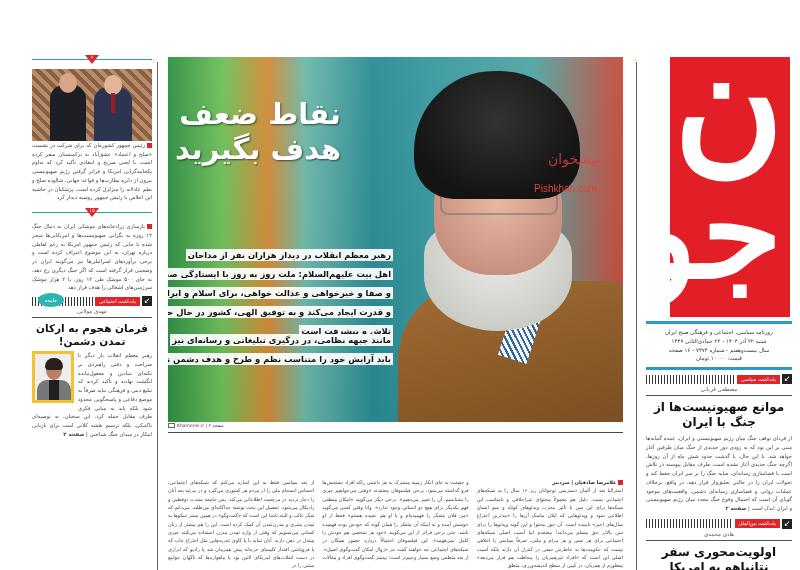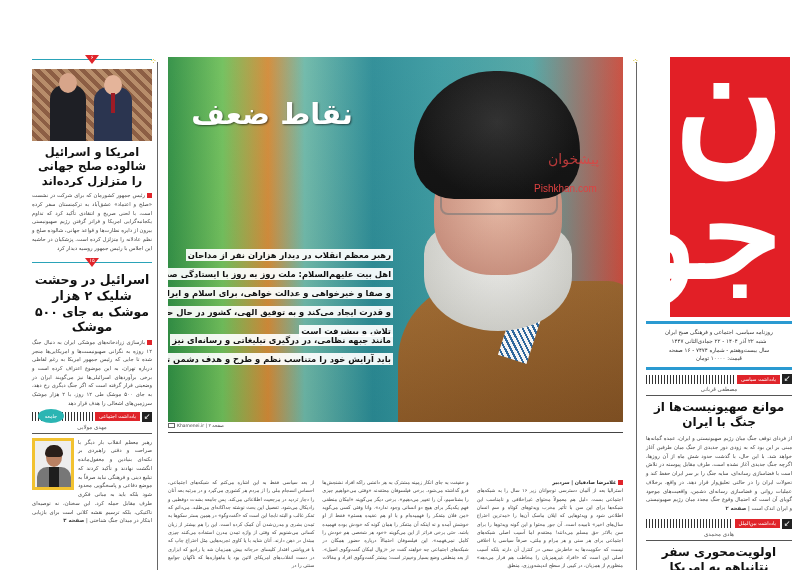--- a/index.html
+++ b/index.html
@@ -50,21 +50,21 @@
   .portrait { position: absolute; left: 230px; top: 14px; width: 225px; height: 351px; }
   .turban { position: absolute; left: 16px; top: 0; width: 166px; height: 128px; background: radial-gradient(ellipse at 50% 40%, #2a2a2a, #0c0c0c 70%); border-radius: 80px 80px 40px 40px; }
   .face { position: absolute; left: 36px; top: 86px; width: 128px; height: 118px; background: radial-gradient(ellipse at 50% 40%, #e9b9a4, #c98d7b 80%); border-radius: 40% 40% 45% 45%; }
   .glasses { position: absolute; left: 42px; top: 118px; width: 118px; height: 26px; border: 2px solid #777; border-radius: 8px; opacity: 0.6; }
   .beard { position: absolute; left: 26px; top: 150px; width: 148px; height: 110px; background: radial-gradient(ellipse at 50% 30%, #f1f1ee, #cfcfc9 80%); border-radius: 30% 30% 50% 50%; }
   .robe { position: absolute; left: 0; top: 210px; width: 240px; height: 160px; background: linear-gradient(160deg, #a56e32, #7f4f22); border-radius: 80px 30px 0 0; }
   .collar { position: absolute; left: 110px; top: 220px; width: 30px; height: 70px; background: repeating-linear-gradient(45deg, #fff 0 3px, #2f6aa1 3px 5px); transform: rotate(18deg); }
   .watermark { position: absolute; left: 136px; top: 112px; font-size: 10px; color: #e23c3c; direction: ltr; font-family: "Liberation Sans", sans-serif; }
   .watermark-ar { position: absolute; left: 150px; top: 80px; font-size: 14px; color: #e23c3c; opacity: 0.8; }
 
-  .feature-title { position: absolute; right: 270px; top: 40px; width: 200px; text-align: right; color: #fff; font-weight: bold; font-size: 29px; line-height: 1.2; text-shadow: 1px 1px 2px rgba(0,0,0,0.55); }
+  .feature-title { position: absolute; right: 282px; top: 40px; width: 200px; text-align: right; color: #fff; font-weight: bold; font-size: 29px; line-height: 1.2; text-shadow: 1px 1px 2px rgba(0,0,0,0.55); }
   .quote-block { position: absolute; right: 230px; width: 205px; text-align: right; }
   .quote-block .ln { display: inline-block; background: rgba(255,255,255,0.92); color: #111; font-size: 8.4px; font-weight: bold; line-height: 12px; padding: 0 2px; margin-bottom: 1px; white-space: nowrap; }
   .q1 { top: 243px; }
   .q2 { top: 328px; }
 
   .caption { position: absolute; left: 168px; top: 423px; font-size: 4.5px; color: #444; direction: ltr; }
   .caption .cam { display: inline-block; width: 7px; height: 5px; border: 1px solid #666; margin-right: 2px; vertical-align: middle; }
   .hrule-main { position: absolute; left: 168px; top: 432px; width: 455px; height: 1px; background: #444; }
 
   .main-headline { position: absolute; left: 168px; top: 440px; width: 455px; text-align: center; font-size: 23px; font-weight: bold; color: #111; line-height: 30px; }
@@ -96,38 +96,37 @@
   <div class="left-col">
     <div class="sec-divider">
       <div class="line"></div>
         <div class="tri"></div>
       <div class="tri-num">۶</div>
     </div>
     <div class="photo-putin">
       <div class="person1"></div>
         <div class="person2"></div>
     </div>
-    <div class="hl hl-sm">امریکا و اسرائیل شالوده صلح جهانی را متزلزل کرده‌اند</div>
     <div class="body-txt"><span class="sq"></span><span>رئیس جمهور کشورمان که برای شرکت در نشست «صلح و اعتماد» عشق‌آباد به ترکمنستان سفر کرده است، با لحنی صریح و انتقادی تأکید کرد که تداوم یکجانبه‌گرایی امریکا و فراتر گرفتن رژیم صهیونیستی بیرون از دایره نظارت‌ها و قواعد جهانی، شالوده صلح و نظم عادلانه را متزلزل کرده است. پزشکیان در حاشیه این اجلاس با رئیس جمهور روسیه دیدار کرد</span></div>
 
     <div class="sec-divider" style="margin-top:6px;">
       <div class="line"></div>
         <div class="tri"></div>
       <div class="tri-num">۱۵</div>
     </div>
-    <div class="hl hl-sm" style="font-size:12.5px;">اسرائیل در وحشت شلیک ۲ هزار موشک به جای ۵۰۰ موشک</div>
     <div class="body-txt"><span class="sq"></span><span>بازسازی زرادخانه‌های موشکی ایران به دنبال جنگ ۱۲ روزه به نگرانی صهیونیست‌ها و امریکایی‌ها منجر شده تا جایی که رئیس جمهور امریکا به رغم لفاظی درباره تهران، به این موضوع اعتراف کرده است و برخی برآوردهای اسرائیلی‌ها نیز می‌گویند ایران در وضعیتی قرار گرفته است که اگر جنگ دیگری رخ دهد، به جای ۵۰۰ موشک طی ۱۲ روز، با ۲ هزار موشک سرزمین‌های اشغالی را هدف قرار دهد</span></div>
 
     <div class="tag-bar" style="position:relative;">
       <div class="arrow-box">↙</div>
       <div class="tag">یادداشت اجتماعی</div>
       <div class="barcode"></div>
       <div class="nature-badge" style="top:-3px;">جامعه</div>
     </div>
     <div class="byline">مهدی مولایی</div>
+    <div class="hl hl-sm" style="font-size:10.5px;">فرمان هجوم به ارکان تمدن دشمن!</div>
     <div class="body-txt">
       <div class="author-photo">
         <div class="body"></div>
           <div class="shirt"></div>
           <div class="head"></div>
           <div class="hair"></div>
       </div>
       <span>رهبر معظم انقلاب بار دیگر با صراحت و دقتی راهبردی بر نکته‌ای بنیادین و مغفول‌مانده انگشت نهادند و تأکید کردند که تبلیغ دینی و فرهنگی نباید صرفاً به موضع دفاعی و پاسخگویی محدود شود بلکه باید به مبانی فکری طرف مقابل حمله کرد. این سخنان، نه توصیه‌ای تاکتیکی، بلکه ترسیم نقشه کلانی است برای بازیابی ابتکار در میدان جنگ شناختی</span> | <b>صفحه ۳</b>
     </div>
   </div>
@@ -140,20 +139,21 @@
       <div class="face"></div>
       <div class="glasses"></div>
       <div class="turban"></div>
       <div class="watermark-ar">پیشخوان</div>
       <div class="watermark">Pishkhan.com</div>
     </div>
     <div class="blur-overlay"></div>
 
     <div class="feature-title">
       <div>نقاط ضعف</div>
+      <div>هدف بگیرید</div>
     </div>
 
     <div class="quote-block q1" style="top:186px;">
       <span class="ln">رهبر معظم انقلاب در دیدار هزاران نفر از مداحان</span><br>
       <span class="ln">اهل بیت علیهم‌السلام: ملت روز به روز با ایستادگی صدق</span><br>
       <span class="ln">و صفا و خیرخواهی و عدالت خواهی، برای اسلام و ایران آبرو</span><br>
       <span class="ln">و قدرت ایجاد می‌کند و به توفیق الهی، کشور در حال حرکت</span><br>
       <span class="ln">تلاش و پیشرفت است</span>
     </div>
     <div class="quote-block q2" style="top:271px;text-align:center;">

